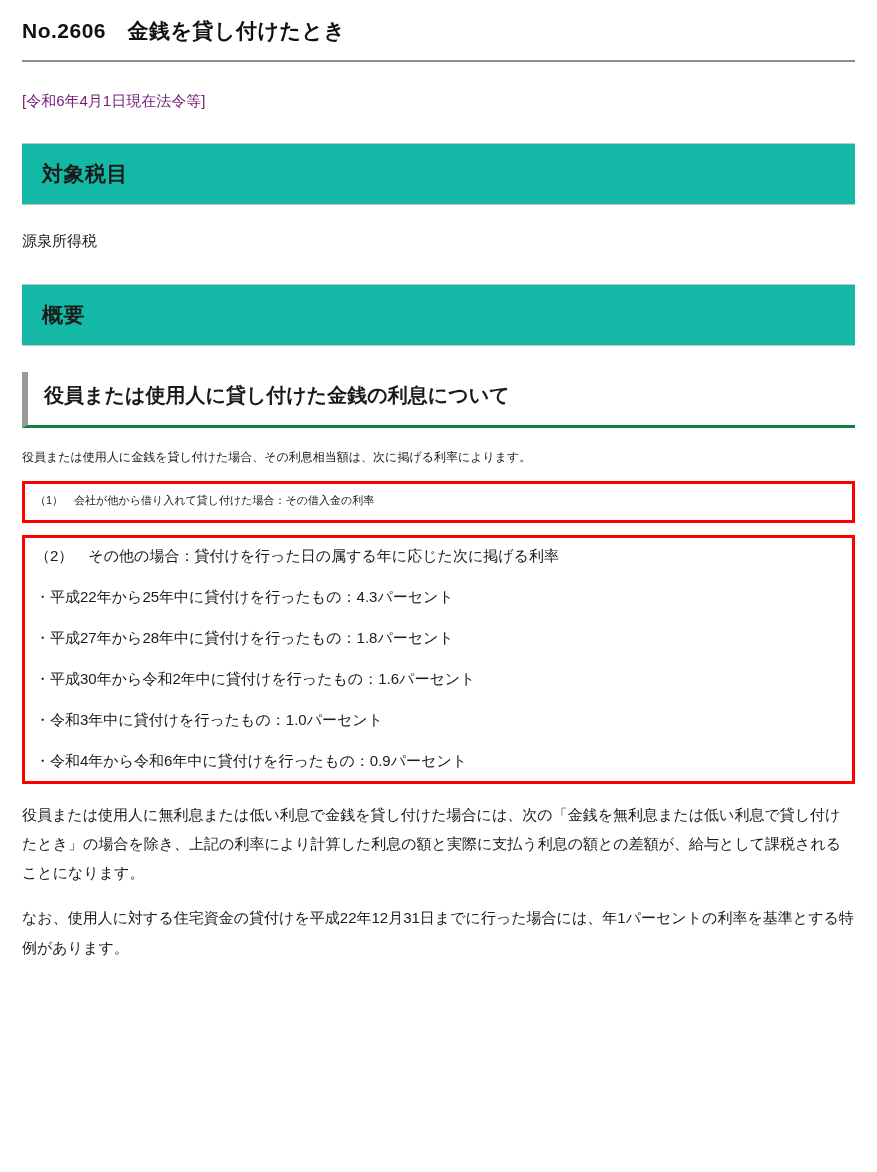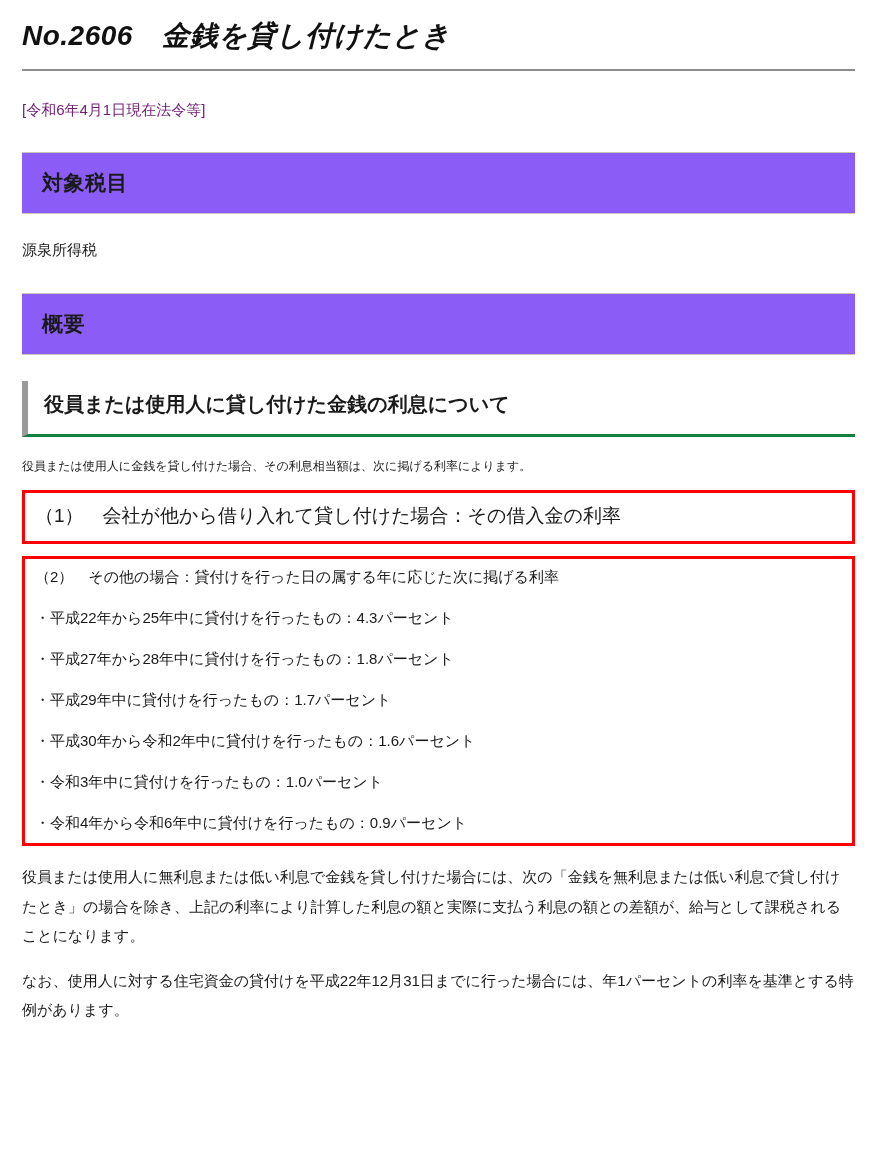--- a/index.html
+++ b/index.html
@@ -17,46 +17,45 @@
   .page {
     position: relative;
     width: 877px;
     height: 1172px;
     box-sizing: border-box;
     padding: 0 22px;
   }
 
   
   .page-title {
-    font-size: 28px;
+    font-size: 21px;
     font-weight: bold;
     letter-spacing: 0.5px;
     color: #111111;
     margin: 18px 0 0 0;
     padding: 0 0 16px 0;
     line-height: 1.25;
-    font-style: italic;
   }
   .title-rule {
     border: 0;
     border-top: 2px solid #8d8d8d;
     margin: 0 0 0 0;
   }
 
   
   .law-date {
     font-size: 15px;
     color: #701a75;
     margin: 28px 0 0 0;
     line-height: 1.5;
   }
 
   
   .section-bar {
-    background: #8b5cf6;
+    background: #14b8a6;
     border-top: 1px solid #c9c5bd;
     border-bottom: 1px solid #c9c5bd;
     box-sizing: border-box;
     height: 62px;
     display: flex;
     align-items: center;
     padding-left: 20px;
     margin-top: 30px;
   }
   .section-bar .section-title {
@@ -96,21 +95,21 @@
   .redbox {
     border: 3px solid #ff0000;
     box-sizing: border-box;
     padding: 6px 10px 8px 10px;
     margin-top: 12px;
   }
   .redbox.single {
     padding: 8px 10px 10px 10px;
   }
   .redbox .item {
-    font-size: 19px;
+    font-size: 11px;
     line-height: 1.6;
     color: #1a1a1a;
   }
   .redbox .lead {
     font-size: 15px;
     line-height: 1.6;
     color: #1a1a1a;
   }
   .redbox .bullet-list {
     margin: 0;
@@ -157,21 +156,20 @@
 
   <div class="redbox single">
     <div class="item">（1）　会社が他から借り入れて貸し付けた場合：その借入金の利率</div>
   </div>
 
   <div class="redbox">
     <div class="lead">（2）　その他の場合：貸付けを行った日の属する年に応じた次に掲げる利率</div>
     <ul class="bullet-list">
       <li>・平成22年から25年中に貸付けを行ったもの：4.3パーセント</li>
       <li>・平成27年から28年中に貸付けを行ったもの：1.8パーセント</li>
-      <li>・平成29年中に貸付けを行ったもの：1.7パーセント</li>
       <li>・平成30年から令和2年中に貸付けを行ったもの：1.6パーセント</li>
       <li>・令和3年中に貸付けを行ったもの：1.0パーセント</li>
       <li>・令和4年から令和6年中に貸付けを行ったもの：0.9パーセント</li>
     </ul>
   </div>
 
   <p class="tail-para">役員または使用人に無利息または低い利息で金銭を貸し付けた場合には、次の「金銭を無利息または低い利息で貸し付けたとき」の場合を除き、上記の利率により計算した利息の額と実際に支払う利息の額との差額が、給与として課税されることになります。</p>
 
   <p class="tail-para">なお、使用人に対する住宅資金の貸付けを平成22年12月31日までに行った場合には、年1パーセントの利率を基準とする特例があります。</p>
 

